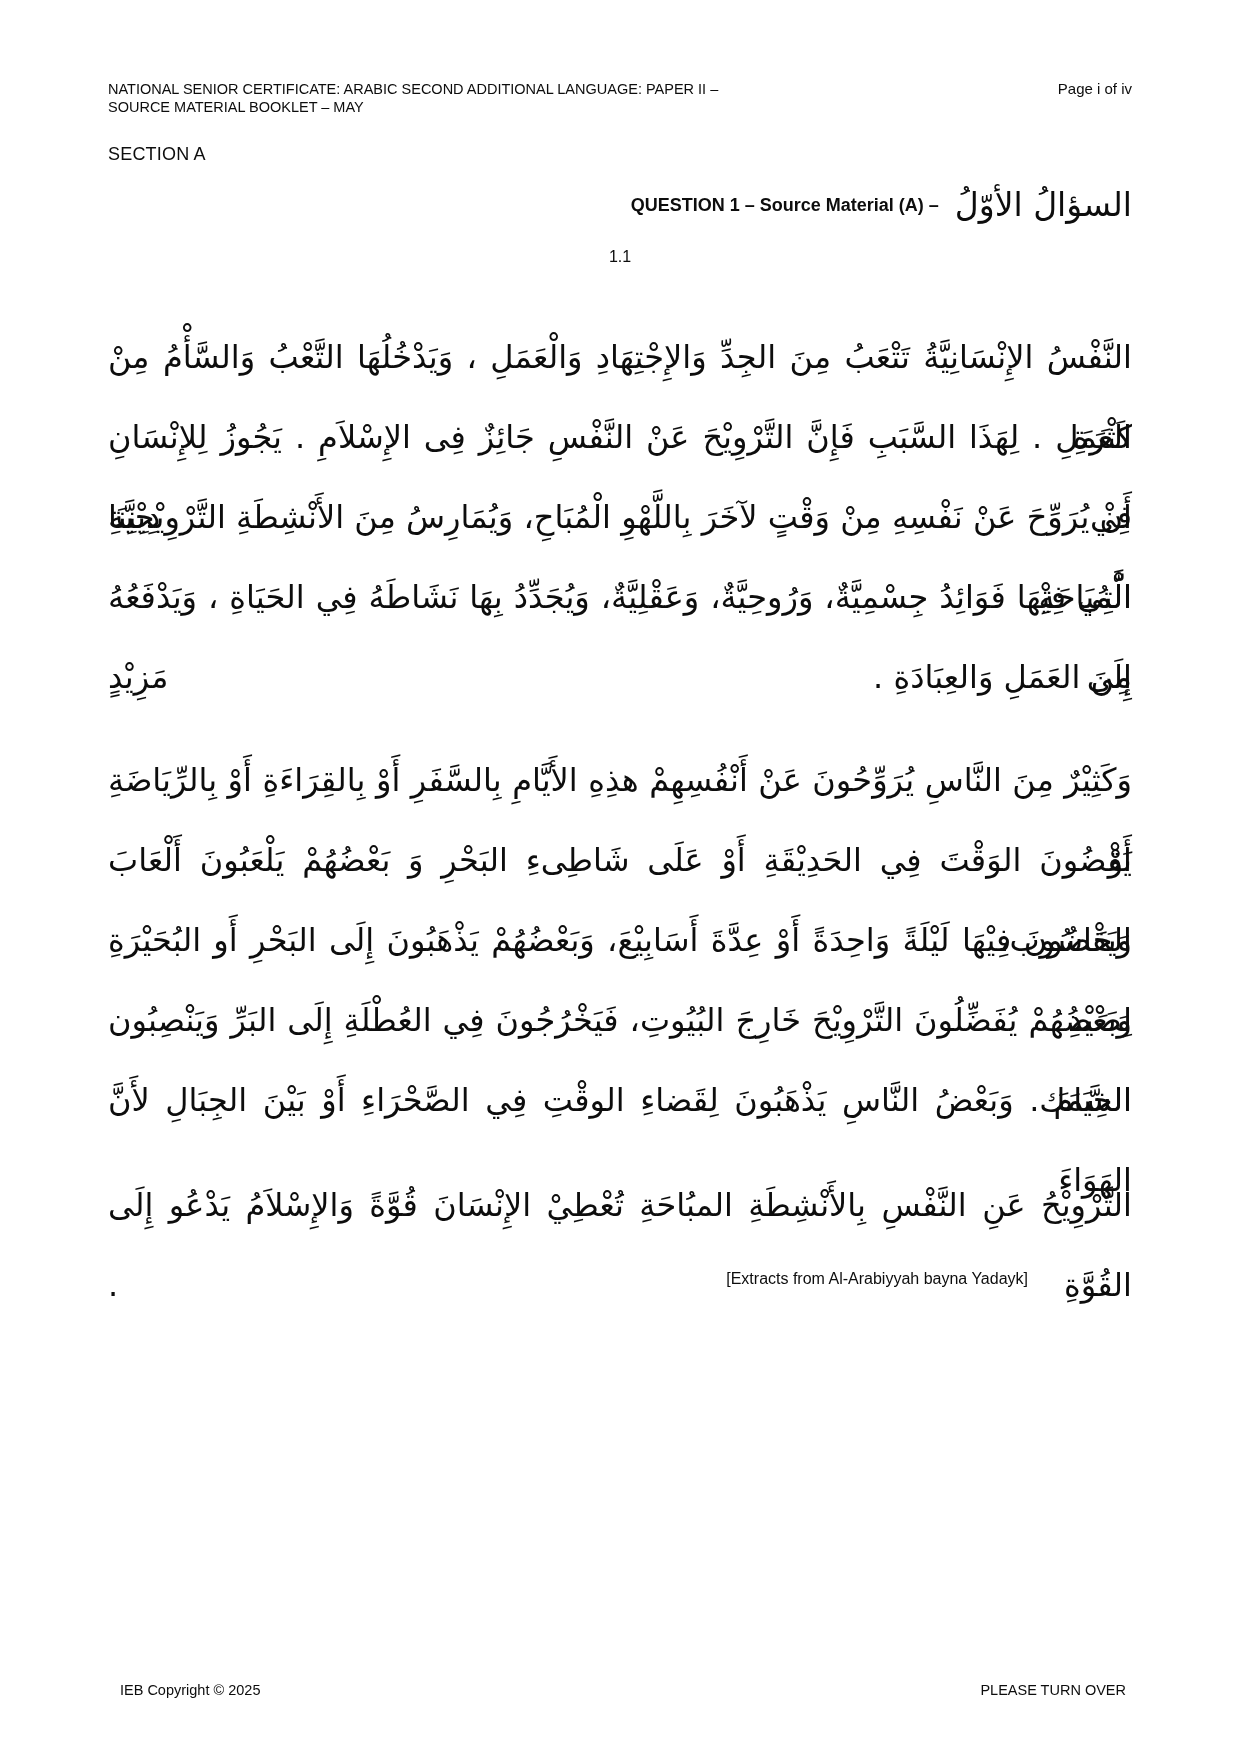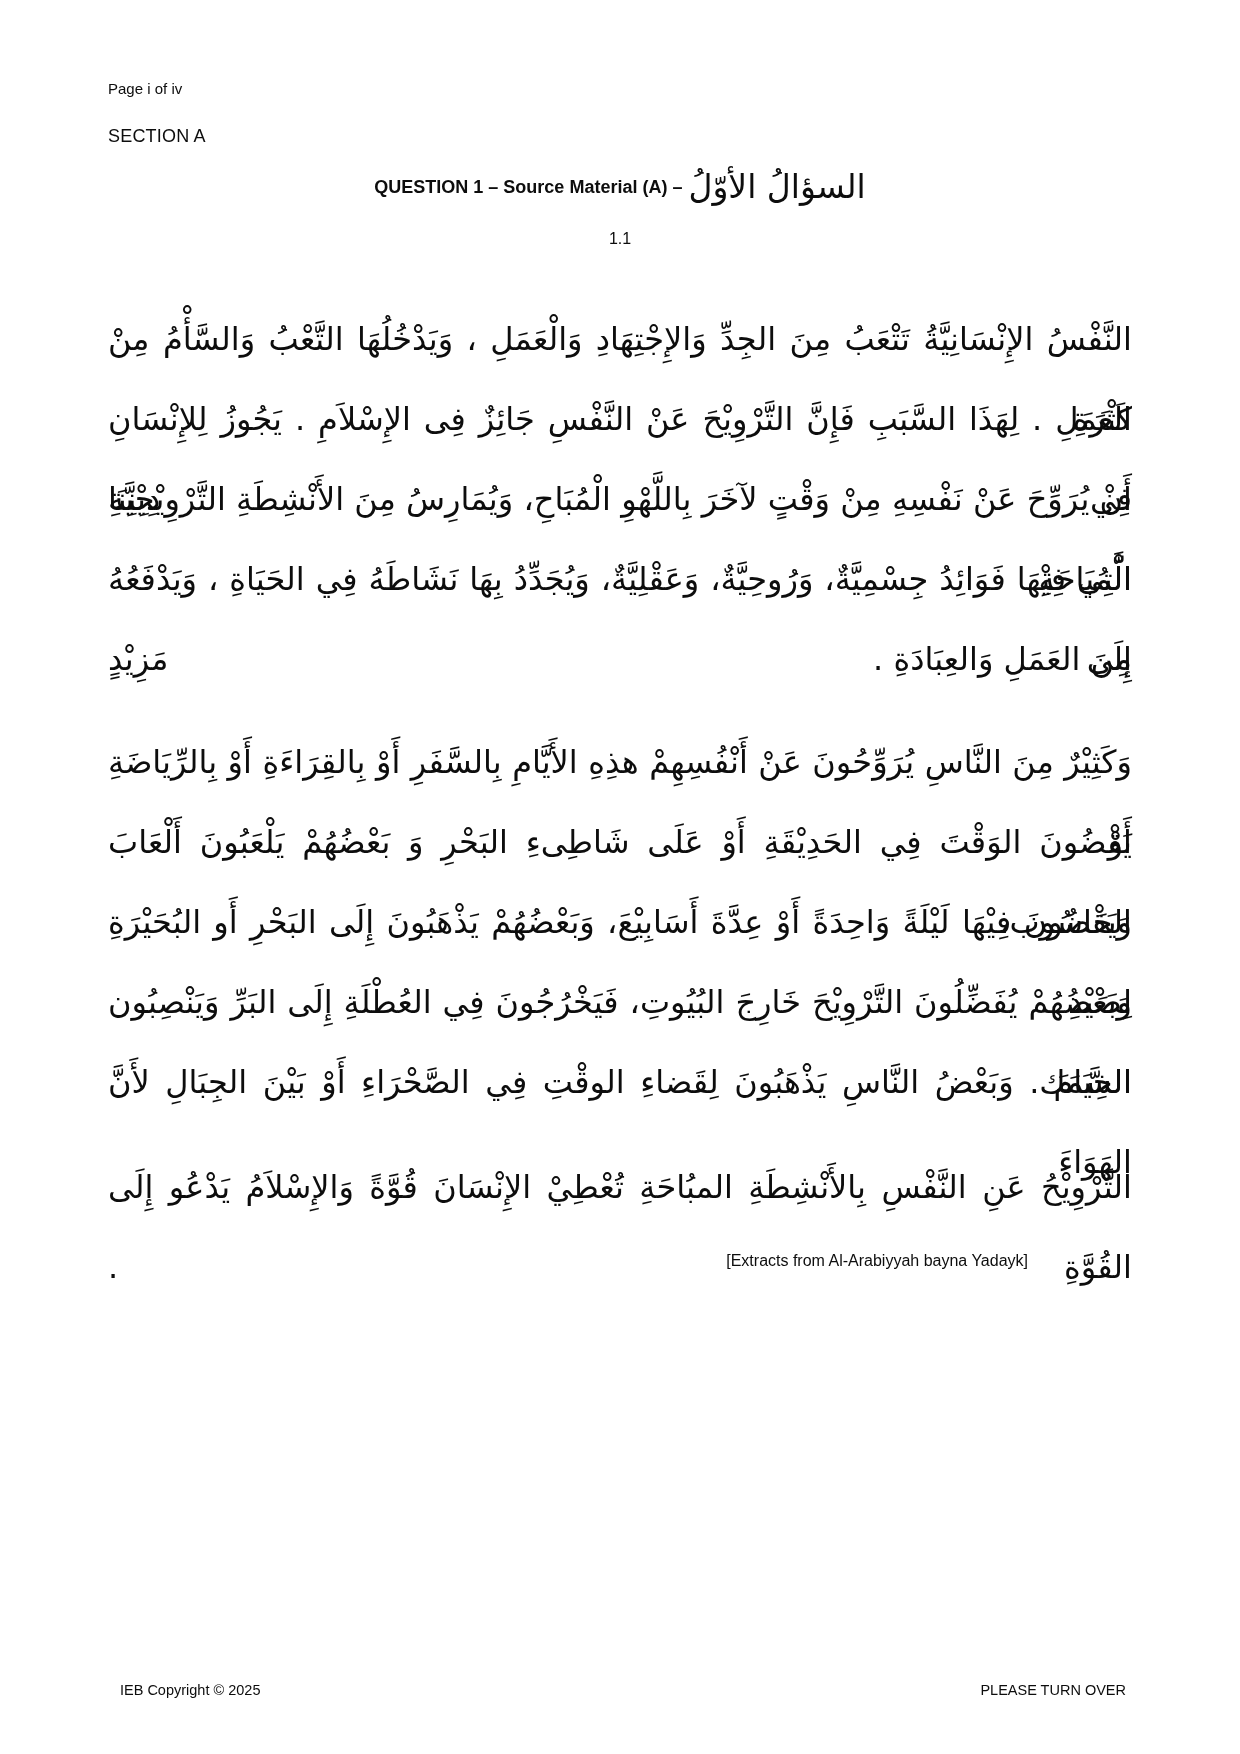--- a/index.html
+++ b/index.html
@@ -31,23 +31,23 @@
   }
   .section-heading {
     margin-top: 28px;
     font-size: 18px;
     font-weight: normal;
     letter-spacing: 0.2px;
   }
   .question-title {
     margin-top: 16px;
     display: flex;
-    justify-content: center;
+    justify-content: flex-end;
     align-items: center;
-    gap: 6px;
+    gap: 16px;
     height: 48px;
   }
   .question-title-en {
     font-size: 18px;
     font-weight: bold;
   }
   .question-title-ar {
     font-family: "DejaVu Sans", sans-serif;
     font-size: 33px;
     font-weight: normal;
@@ -96,20 +96,24 @@
     justify-content: space-between;
     font-size: 14.5px;
   }
 </style>
 </head>
 <body>
 
 <div class="page">
 
   <div class="header-row">
+    <div class="header-title">
+      <div>NATIONAL SENIOR CERTIFICATE: ARABIC SECOND ADDITIONAL LANGUAGE: PAPER II –</div>
+      <div>SOURCE MATERIAL BOOKLET – MAY</div>
+    </div>
     <div class="page-indicator">Page i of iv</div>
   </div>
 
   <div class="section-heading">SECTION A</div>
 
   <div class="question-title">
     <span class="question-title-en">QUESTION 1 – Source Material (A) –</span>
     <span class="question-title-ar">السؤالُ الأوّلُ</span>
   </div>
 

